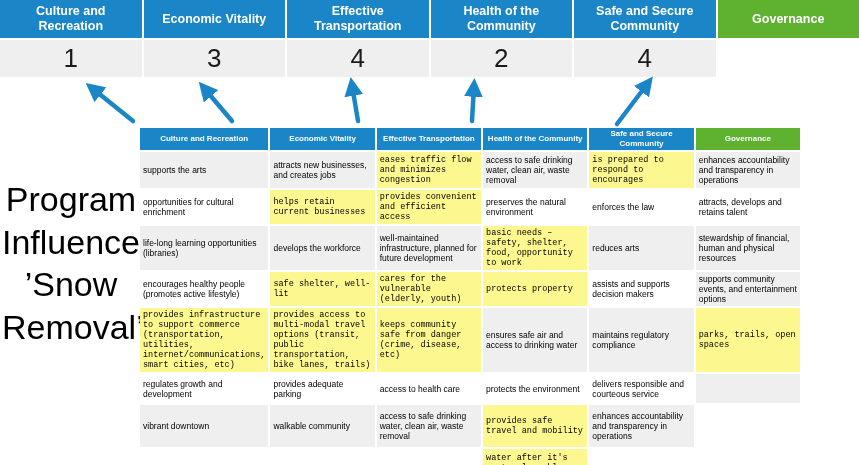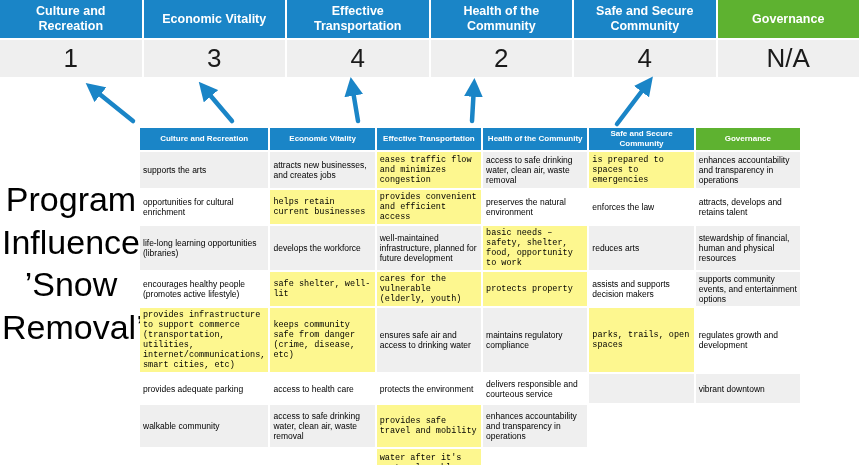--- a/index.html
+++ b/index.html
@@ -72,21 +72,20 @@
     <div class="sb-head">Economic Vitality</div>
     <div class="sb-head">Effective Transportation</div>
     <div class="sb-head">Health of the Community</div>
     <div class="sb-head">Safe and Secure Community</div>
     <div class="sb-head green">Governance</div>
     <div class="sb-score">1</div>
     <div class="sb-score">3</div>
     <div class="sb-score">4</div>
     <div class="sb-score">2</div>
     <div class="sb-score">4</div>
-    <div class="sb-score">N/A</div>
   </div>
 
 <svg class="arrows" width="859" height="54" viewBox="0 0 859 54" xmlns="http://www.w3.org/2000/svg">
   <defs>
     <marker id="ah" markerWidth="4.2" markerHeight="4.2" refX="2.4" refY="2.1" orient="auto">
       <path d="M0,0 L4.2,2.1 L0,4.2 Z" fill="#1A85C7"></path>
     </marker>
   </defs>
   <line x1="133" y1="47" x2="92" y2="14" marker-end="url(#ah)"></line>
   <line x1="232" y1="47" x2="204" y2="14" marker-end="url(#ah)"></line>
@@ -101,41 +100,42 @@
     <div class="mx-head">Culture and Recreation</div>
     <div class="mx-head">Economic Vitality</div>
     <div class="mx-head">Effective Transportation</div>
     <div class="mx-head">Health of the Community</div>
     <div class="mx-head">Safe and Secure Community</div>
     <div class="mx-head green">Governance</div>
     <div class="mx-cell gray">supports the arts</div>
     <div class="mx-cell gray">attracts new businesses, and creates jobs</div>
     <div class="mx-cell hl">eases traffic flow and minimizes congestion</div>
     <div class="mx-cell gray">access to safe drinking water, clean air, waste removal</div>
-    <div class="mx-cell hl">is prepared to spaces to emergencies</div>
+    <div class="mx-cell hl">is prepared to respond to encourages</div>
     <div class="mx-cell gray">enhances accountability and transparency in operations</div>
     <div class="mx-cell white">opportunities for cultural enrichment</div>
     <div class="mx-cell hl">helps retain current businesses</div>
     <div class="mx-cell hl">provides convenient and efficient access</div>
     <div class="mx-cell white">preserves the natural environment</div>
     <div class="mx-cell white">enforces the law</div>
     <div class="mx-cell white">attracts, develops and retains talent</div>
     <div class="mx-cell gray">life-long learning opportunities (libraries)</div>
     <div class="mx-cell gray">develops the workforce</div>
     <div class="mx-cell gray">well-maintained infrastructure, planned for future development</div>
     <div class="mx-cell hl">basic needs – safety, shelter, food, opportunity to work</div>
     <div class="mx-cell gray">reduces arts</div>
     <div class="mx-cell gray">stewardship of financial, human and physical resources</div>
     <div class="mx-cell white">encourages healthy people (promotes active lifestyle)</div>
     <div class="mx-cell hl">safe shelter, well-lit</div>
     <div class="mx-cell hl">cares for the vulnerable (elderly, youth)</div>
     <div class="mx-cell hl">protects property</div>
     <div class="mx-cell white">assists and supports decision makers</div>
     <div class="mx-cell gray">supports community events, and entertainment options</div>
     <div class="mx-cell hl">provides infrastructure to support commerce (transportation, utilities, internet/communications, smart cities, etc)</div>
+    <div class="mx-cell hl">provides access to multi-modal travel options (transit, public transportation, bike lanes, trails)</div>
     <div class="mx-cell hl">keeps community safe from danger (crime, disease, etc)</div>
     <div class="mx-cell gray">ensures safe air and access to drinking water</div>
     <div class="mx-cell gray">maintains regulatory compliance</div>
     <div class="mx-cell hl">parks, trails, open spaces</div>
     <div class="mx-cell white">regulates growth and development</div>
     <div class="mx-cell white">provides adequate parking</div>
     <div class="mx-cell white">access to health care</div>
     <div class="mx-cell white">protects the environment</div>
     <div class="mx-cell white">delivers responsible and courteous service</div>
     <div class="mx-cell gray"></div>

